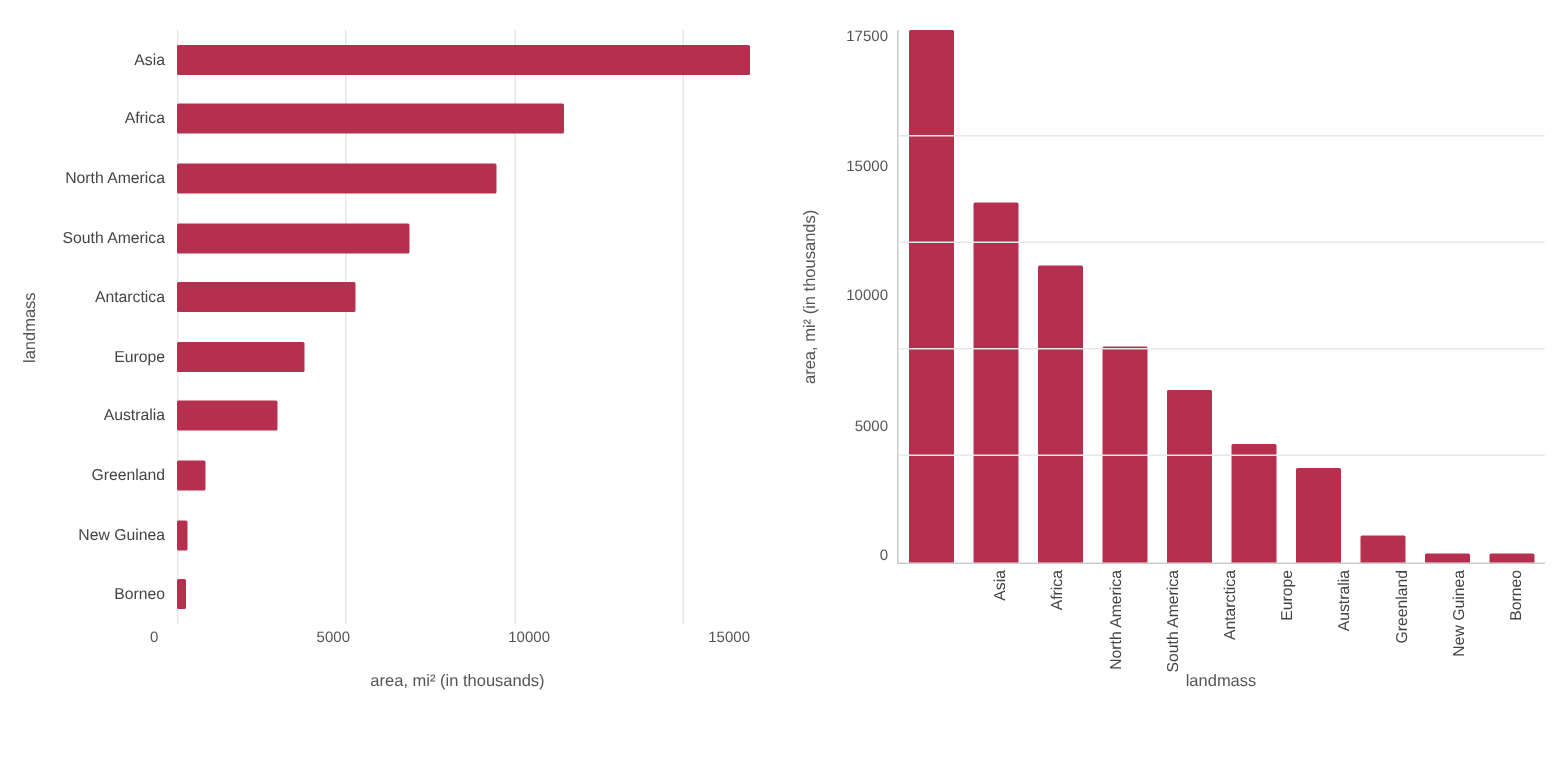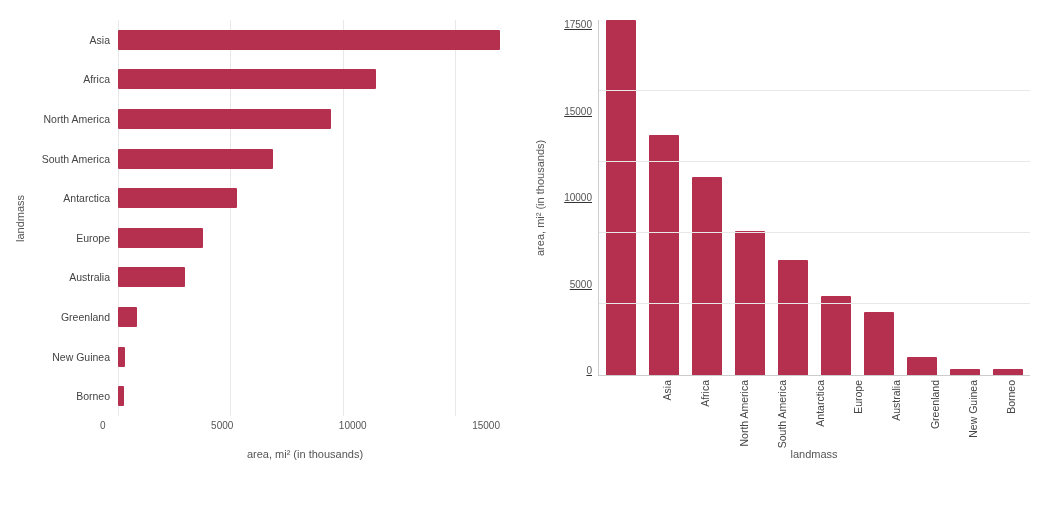--- a/index.html
+++ b/index.html
@@ -131,21 +131,20 @@
     }
     .vert-y-axis {
       display: flex;
       flex-direction: column;
       justify-content: space-between;
       align-items: flex-end;
       padding-right: 6px;
       padding-bottom: 0;
       width: 50px;
       height: 100%;
-      text-decoration: underline;
     }
     .vert-y-tick {
       font-size: 10px;
       color: #555;
       line-height: 1;
     }
     .vert-y-axis-label {
       writing-mode: vertical-rl;
       transform: rotate(180deg);
       font-size: 11px;

